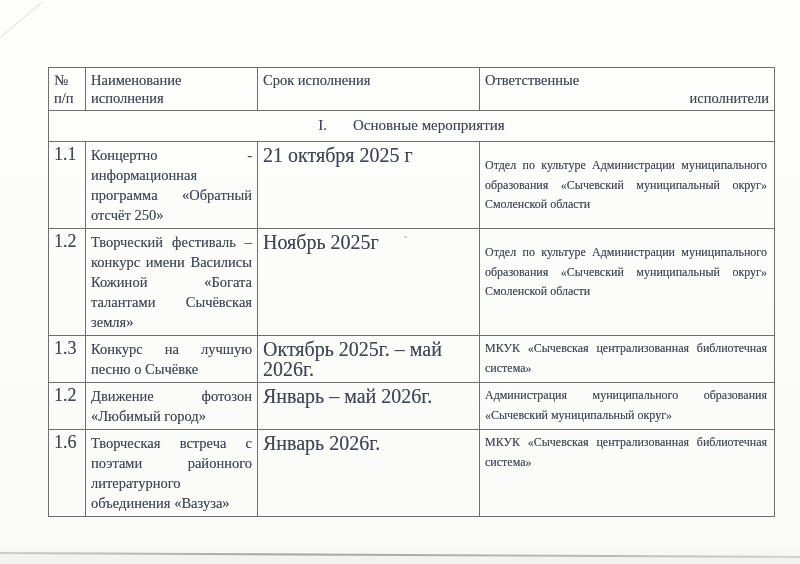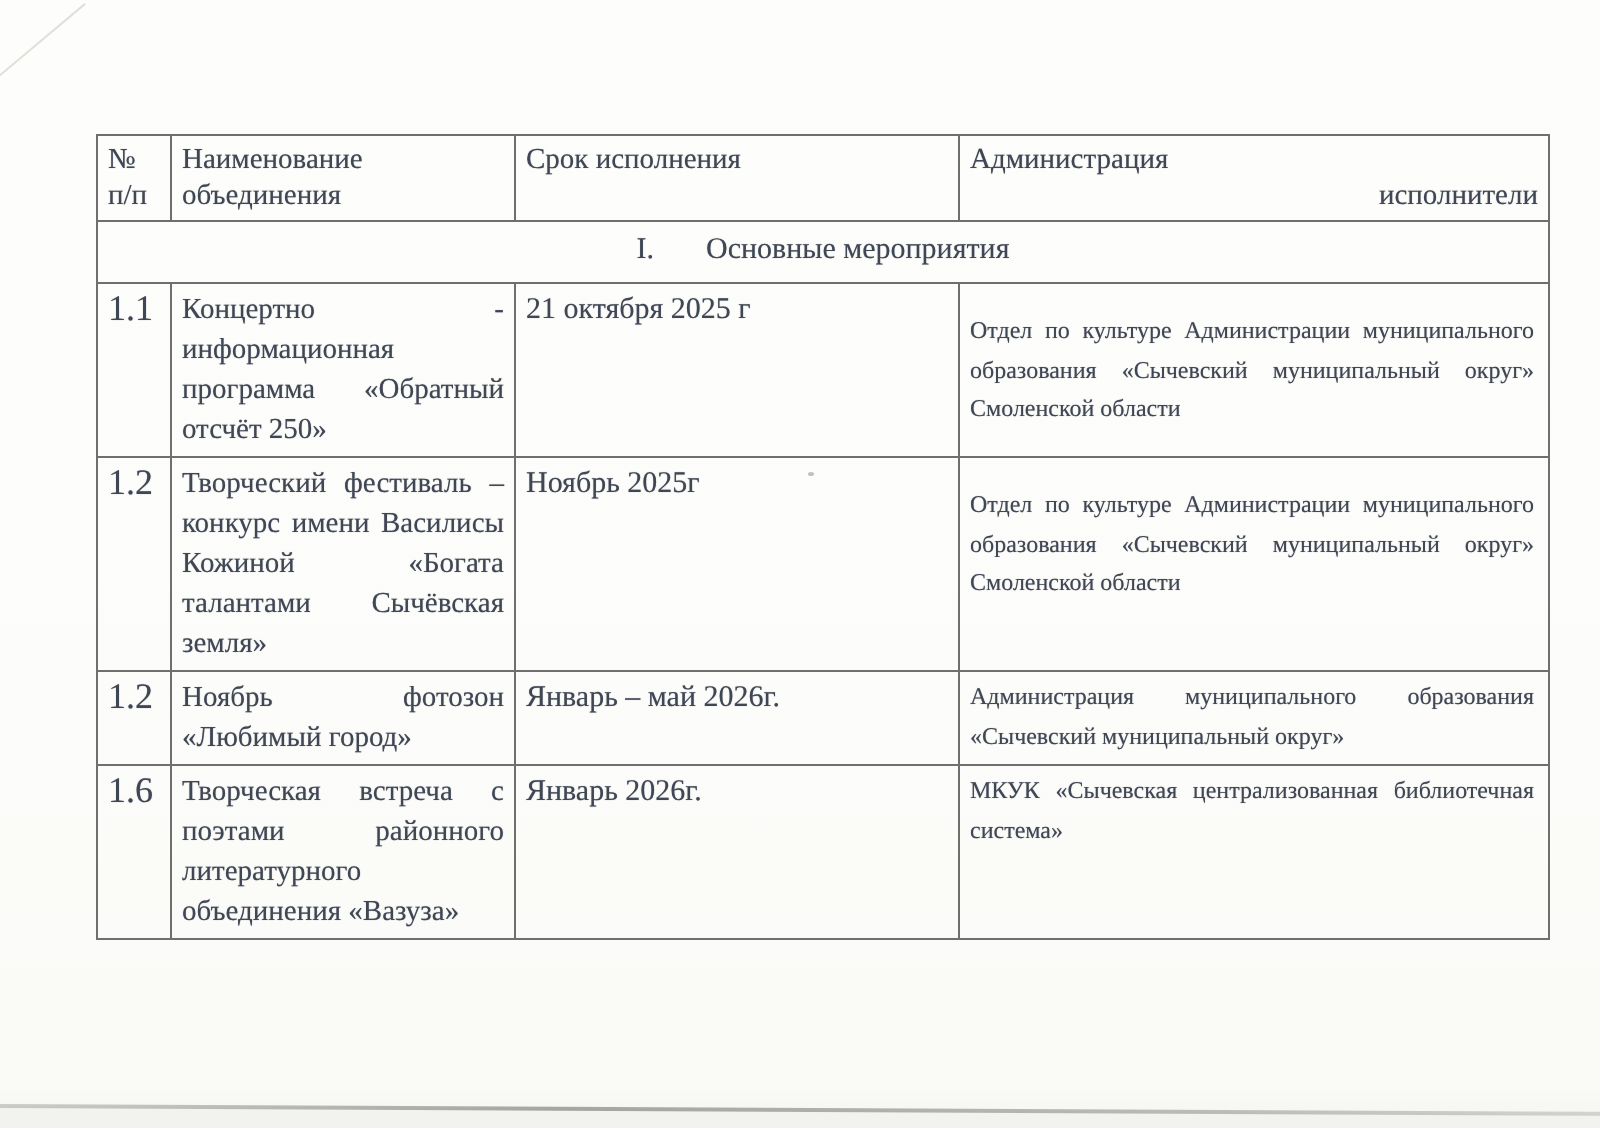--- a/index.html
+++ b/index.html
@@ -61,21 +61,21 @@
   tr.row-3 { height: 46px; }
   tr.row-4 { height: 60px; }
   tr.row-5 { height: 38px; }
   tr.row-6 { height: 71px; }
 
   th { font-size: 14.5px; line-height: 18px; }
   .hdr-resp-l2 { text-align: right; font-family: Liberation Serif, serif; }
 
   .num-cell  { font-size: 18px;  line-height: 19px; }
   .name-cell { font-size: 14.5px; line-height: 20px; text-align: justify; }
-  .term-cell { font-size: 15px; line-height: 20px; }
+  .term-cell { font-size: 20px; line-height: 20px; }
   .resp-cell {
     font-size: 12px; line-height: 19.5px;
     text-align: justify;
     white-space: pre-line;
     padding-right: 7px;
   }
   tr.row-1 .resp-cell, tr.row-2 .resp-cell { padding-top: 14px; }
 
   .section-cell {
     text-align: center;
@@ -95,24 +95,24 @@
   <table class="plan">
     <colgroup>
       <col style="width:37px">
       <col style="width:172px">
       <col style="width:222px">
       <col style="width:295px">
     </colgroup>
     <tbody>
       <tr class="header-row">
         <th>№ п/п</th>
-        <th>Наименование объединения</th>
+        <th>Наименование исполнения</th>
         <th>Срок исполнения</th>
         <th>
-          <div>Администрация</div>
+          <div>Ответственные</div>
           <div class="hdr-resp-l2">исполнители</div>
         </th>
       </tr>
 
       <tr class="section-row">
         <td class="section-cell" colspan="4">
           <span>I.</span><span class="section-title">Основные мероприятия</span>
         </td>
       </tr>
 
@@ -123,25 +123,31 @@
         <td class="resp-cell">Отдел по культуре Администрации муниципального образования «Сычевский муниципальный округ» Смоленской области</td>
       </tr>
 
       <tr class="row-2">
         <td class="num-cell">1.2</td>
         <td class="name-cell">Творческий фестиваль – конкурс имени Василисы Кожиной «Богата талантами Сычёвская земля»</td>
         <td class="term-cell">Ноябрь 2025г</td>
         <td class="resp-cell">Отдел по культуре Администрации муниципального образования «Сычевский муниципальный округ» Смоленской области</td>
       </tr>
 
+      <tr class="row-3">
+        <td class="num-cell">1.3</td>
+        <td class="name-cell">Конкурс на лучшую песню о Сычёвке</td>
+        <td class="term-cell">Октябрь 2025г. – май 2026г.</td>
+        <td class="resp-cell">МКУК «Сычевская централизованная библиотечная система»</td>
+      </tr>
 
 
       <tr class="row-5">
         <td class="num-cell">1.2</td>
-        <td class="name-cell">Ноябрь фотозон «Любимый город»</td>
+        <td class="name-cell">Движение фотозон «Любимый город»</td>
         <td class="term-cell">Январь – май 2026г.</td>
         <td class="resp-cell">Администрация муниципального образования «Сычевский муниципальный округ»</td>
       </tr>
 
       <tr class="row-6">
         <td class="num-cell">1.6</td>
         <td class="name-cell">Творческая встреча с поэтами районного литературного объединения «Вазуза»</td>
         <td class="term-cell">Январь 2026г.</td>
         <td class="resp-cell">МКУК «Сычевская централизованная библиотечная система»</td>
       </tr>

